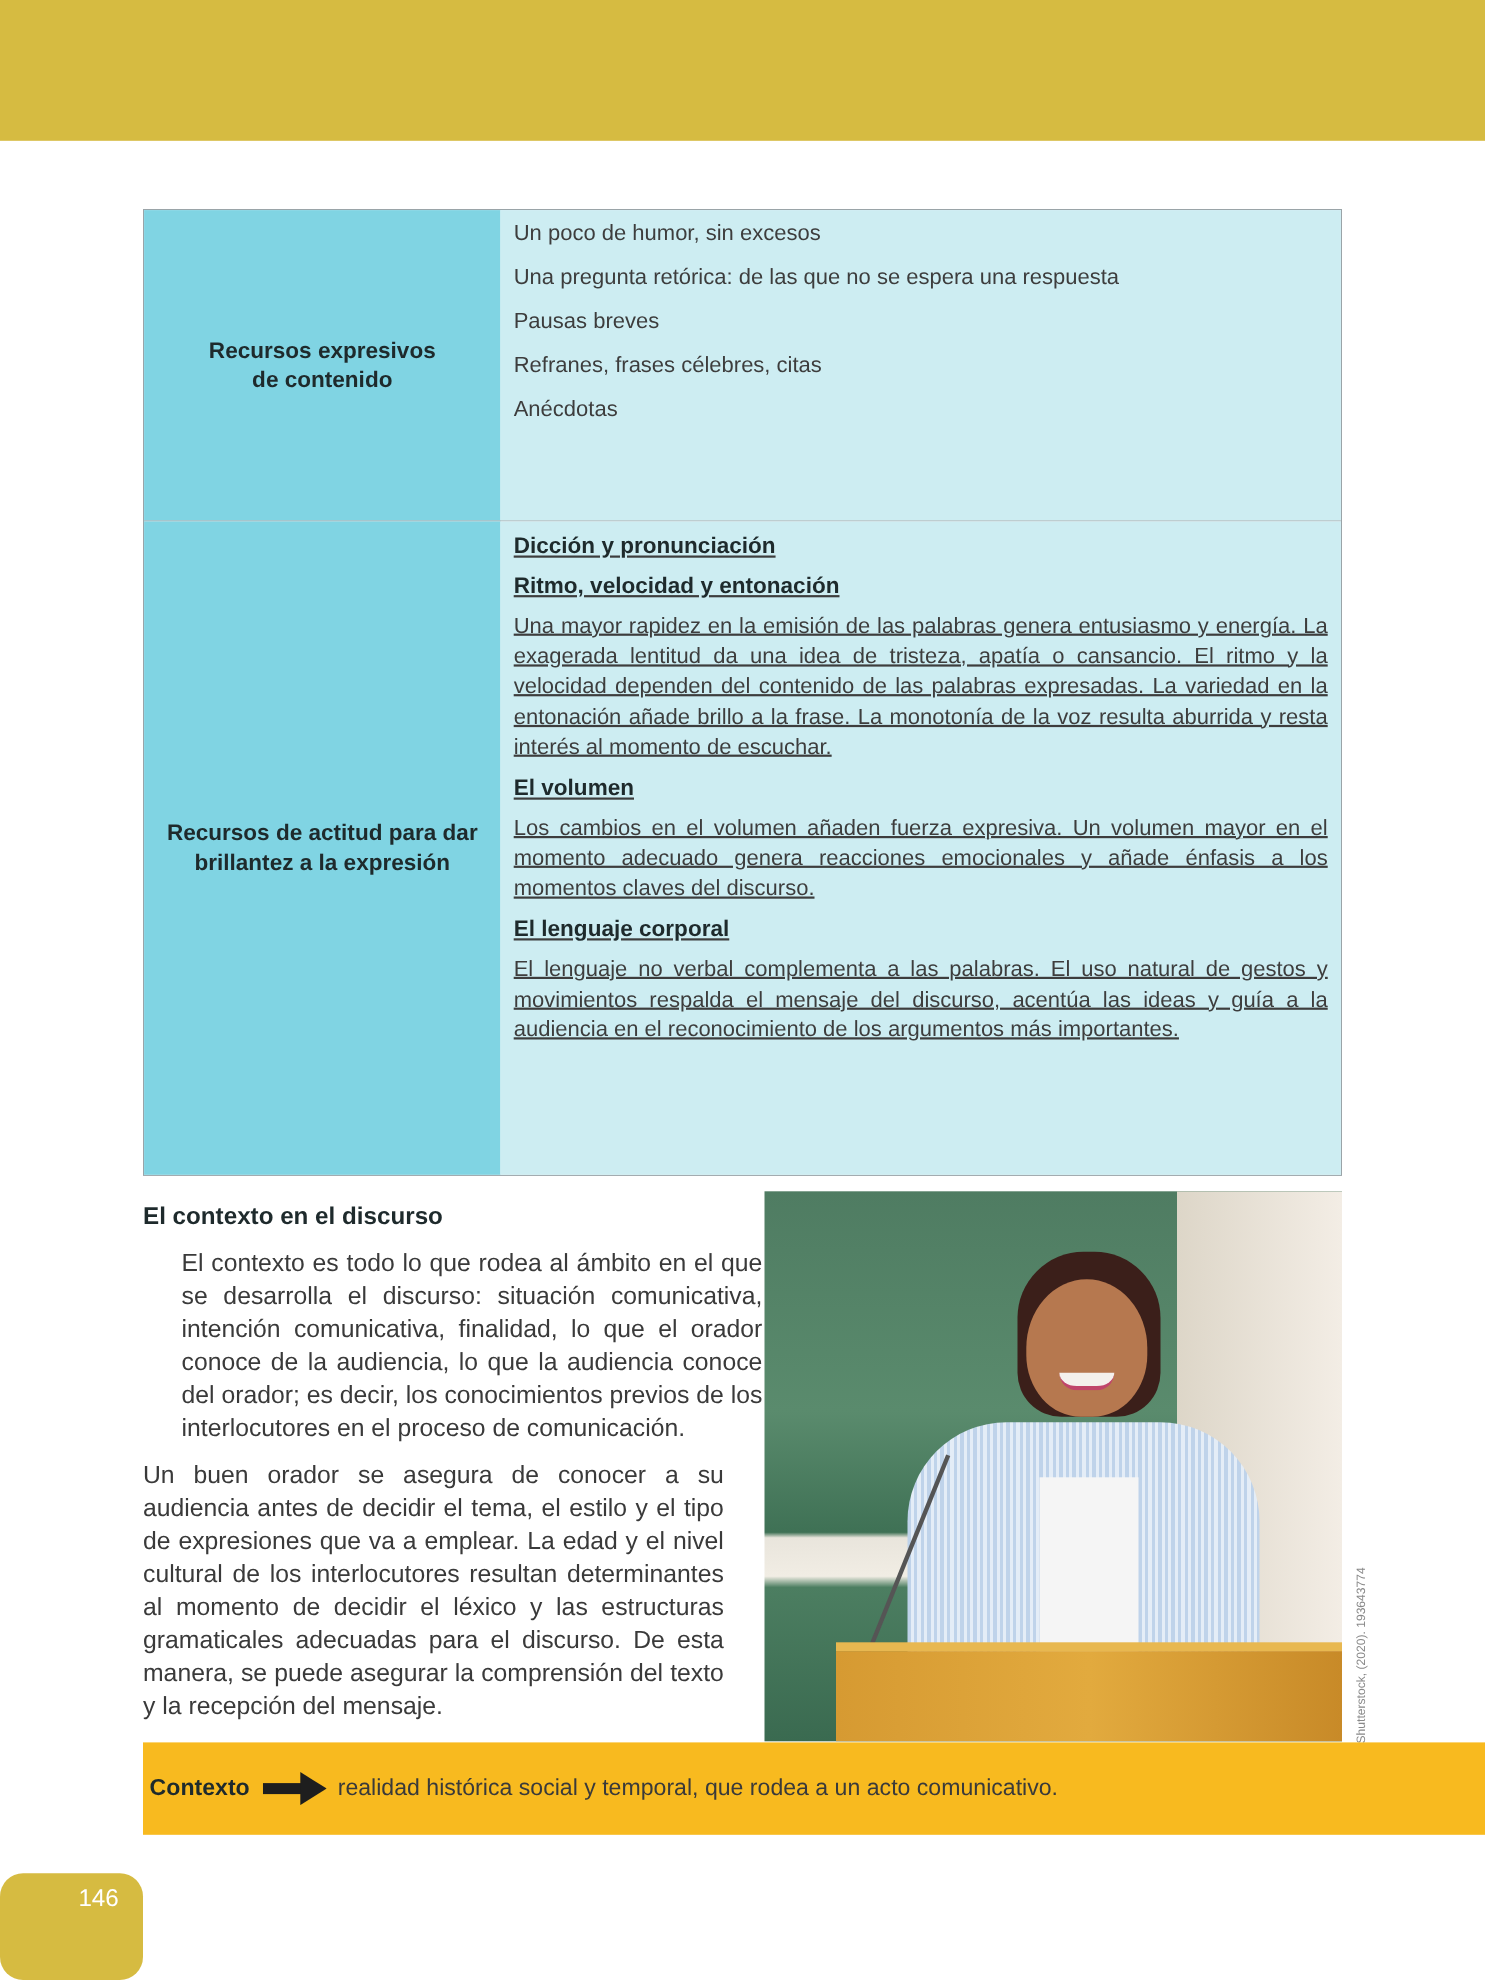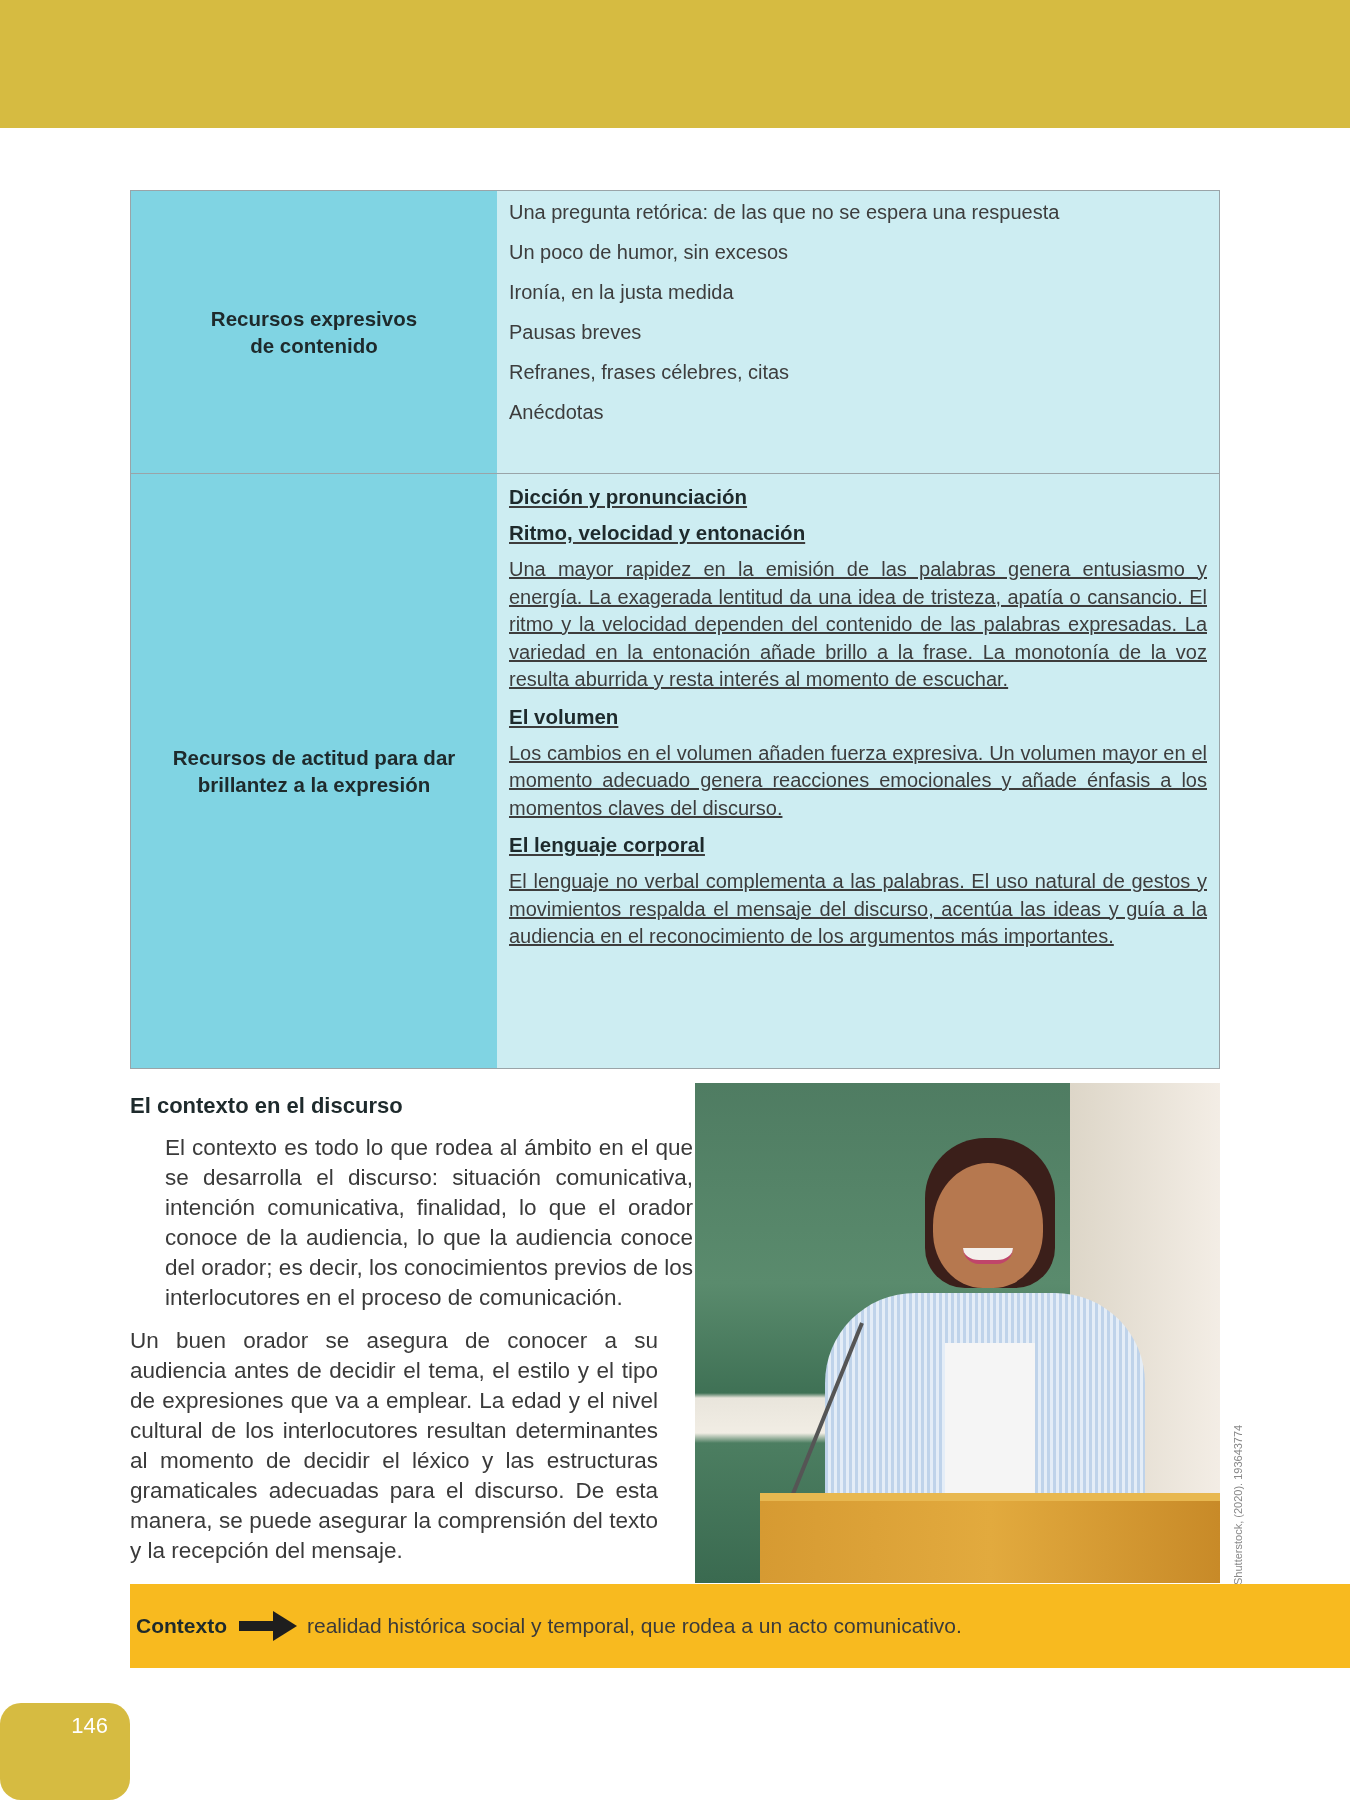--- a/index.html
+++ b/index.html
@@ -4,21 +4,21 @@
   <style>
     * { box-sizing: border-box; margin: 0; padding: 0; }
     html, body { width: 1350px; height: 1800px; background: #ffffff; overflow: hidden; }
     body { position: relative; font-family: "Liberation Sans", sans-serif; color: #3a3a3a; }
 
     .top-band { position: absolute; left: 0; top: 0; width: 1350px; height: 128px; background: #d6bb41; }
 
     .table { position: absolute; left: 130px; top: 190px; width: 1090px; border: 1.5px solid #9aa4a8; border-collapse: collapse; }
     .row { display: flex; border-bottom: 1.5px solid #9aa4a8; }
     .row:last-child { border-bottom: none; }
-    .label-cell { width: 366px; background: #80d4e3; display: flex; align-items: center; justify-content: center; text-align: center; font-weight: bold; font-size: 20.5px; line-height: 27px; color: #1e2a2c; padding: 0 20px; }
+    .label-cell { width: 324px; background: #80d4e3; display: flex; align-items: center; justify-content: center; text-align: center; font-weight: bold; font-size: 20.5px; line-height: 27px; color: #1e2a2c; padding: 0 20px; }
     .content-cell { flex: 1; background: #cdedf2; padding: 6px 12px 6px 12px; font-size: 20px; color: #3d3d3d; }
 
     .row-1 { height: 283px; }
     .row-1 .content-cell { padding-top: 10px; }
     .row-1 .item { height: 40px; line-height: 22px; padding-top: 0; }
 
     .row-2 { height: 594px; }
     .row-2 .content-cell { padding-top: 10px; text-decoration: underline; }
     .subhead { font-weight: bold; font-size: 20.5px; color: #1e2a2c; line-height: 26px; margin-bottom: 10px; }
     .para { font-size: 20px; line-height: 27.5px; text-align: justify; margin-bottom: 10px; color: #3d3d3d; }
@@ -56,23 +56,22 @@
 
 <div class="table">
   <div class="row row-1">
     <div class="label-cell">
       <div>
         <div>Recursos expresivos</div>
         <div>de contenido</div>
       </div>
     </div>
     <div class="content-cell">
+      <div class="item">Un poco de humor, sin excesos</div>
       <div class="item">Una pregunta retórica: de las que no se espera una respuesta</div>
-      <div class="item">Un poco de humor, sin excesos</div>
-      <div class="item">Ironía, en la justa medida</div>
       <div class="item">Pausas breves</div>
       <div class="item">Refranes, frases célebres, citas</div>
       <div class="item">Anécdotas</div>
     </div>
   </div>
   <div class="row row-2">
     <div class="label-cell">
       <div>
         <div>Recursos de actitud para dar</div>
         <div>brillantez a la expresión</div>

